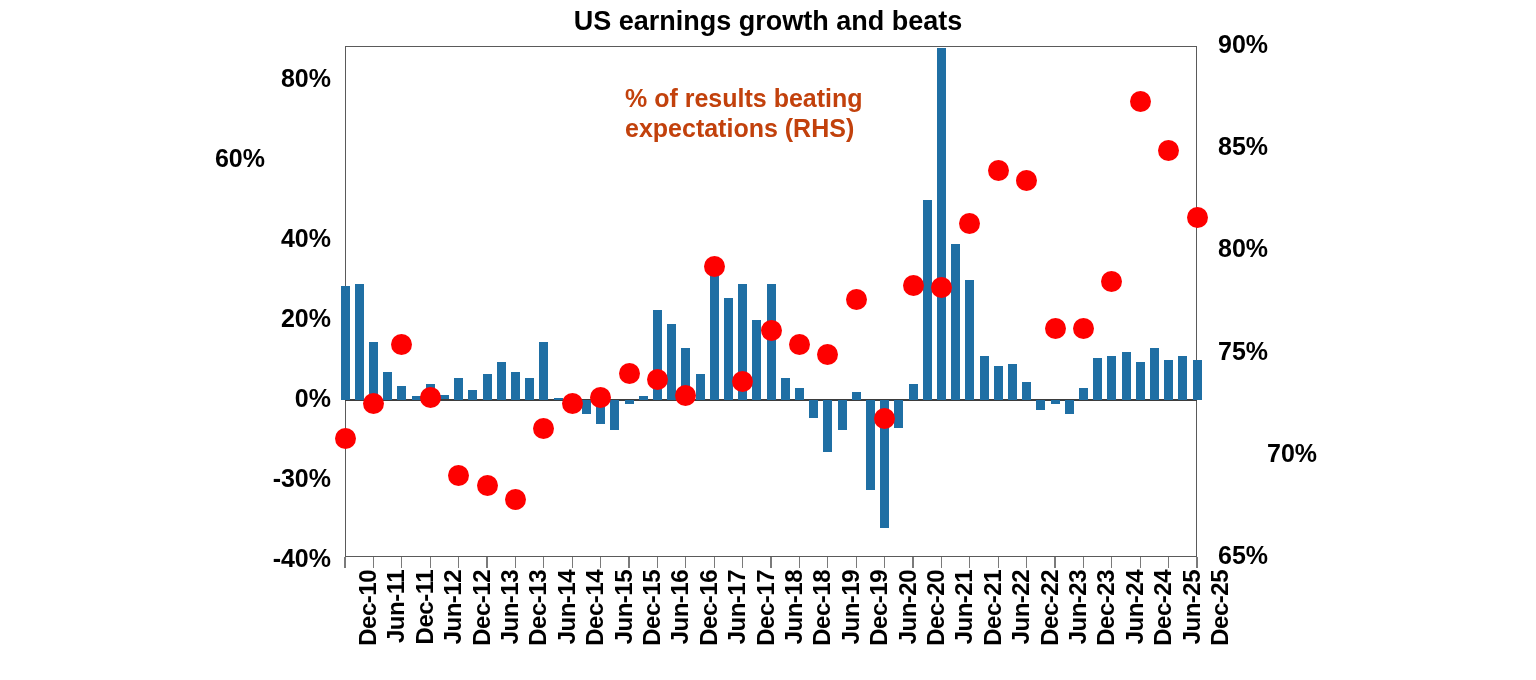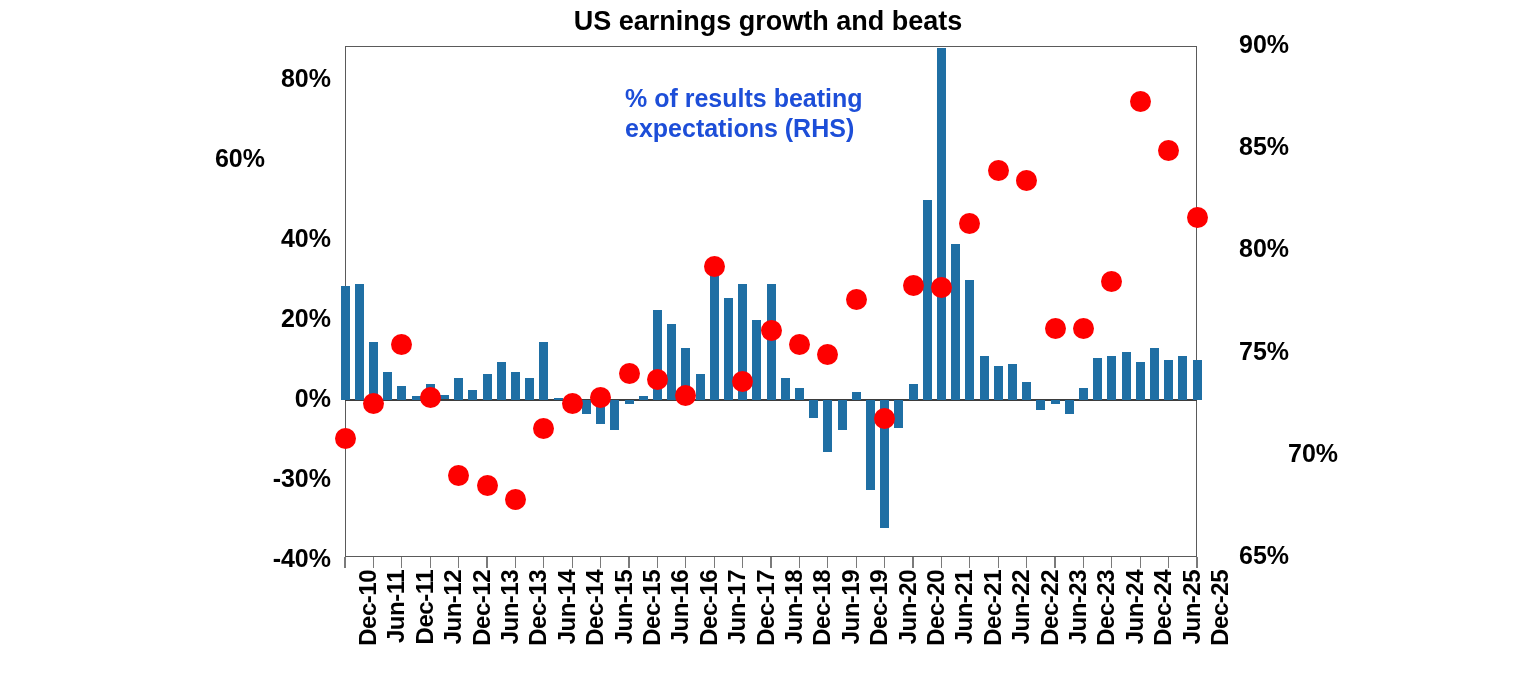--- a/index.html
+++ b/index.html
@@ -32,21 +32,21 @@
     background:#3d3d3d;
   }
 
   
   .ylab{
     position:absolute;
     font-size:25px;font-weight:bold;color:#000;
     white-space:nowrap;
   }
   .ylab-left{ right:1198px; text-align:right; }
-  .ylab-right{ left:1218px; text-align:center;margin-left:21px; }
+  .ylab-right{ left:1218px; text-align:center; }
 
   
   .tick{
     position:absolute;
     width:1.4px;height:11px;background:#7a7a7a;
     top:557px;
   }
 
   
   .xlab{
@@ -69,21 +69,21 @@
   
   .dot{
     position:absolute;
     width:21px;height:21px;border-radius:50%;
     background:#fe0000;
   }
 
   
   .ann-red{
     position:absolute;left:625px;top:84px;
-    font-size:25px;font-weight:bold;color:#1d4ed8;
+    font-size:25px;font-weight:bold;color:#c2410c;
     line-height:1.18;
     white-space:pre-line;
   }
   .ann-blue{
     position:absolute;left:531px;top:441px;
     font-size:25px;font-weight:bold;color:#1f6fa4;
     line-height:1.18;
     white-space:pre-line;
   }
 </style>

